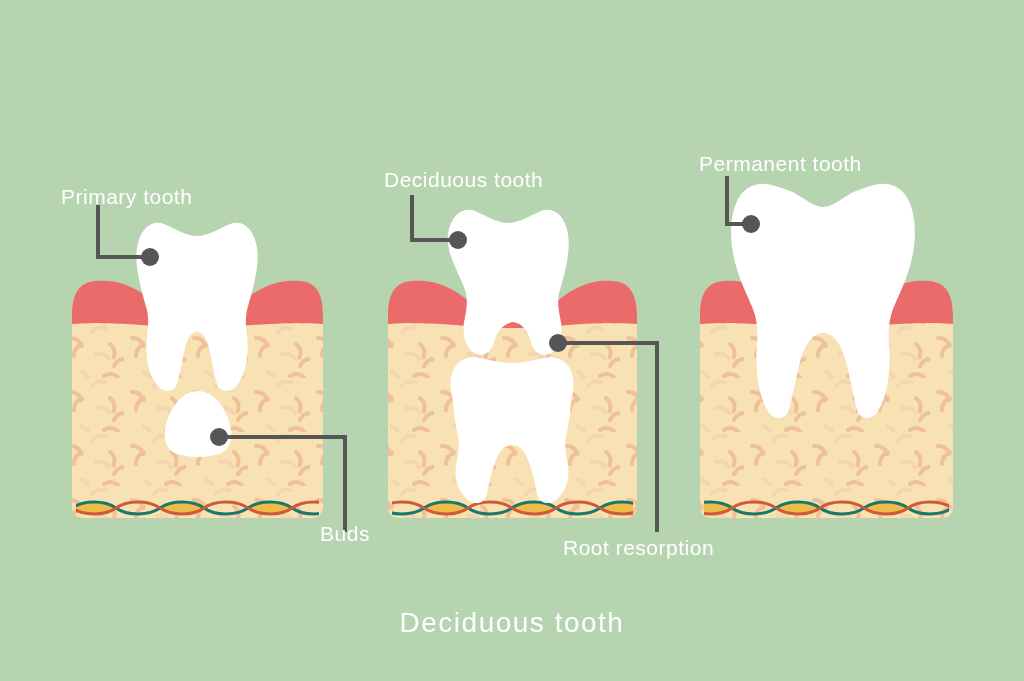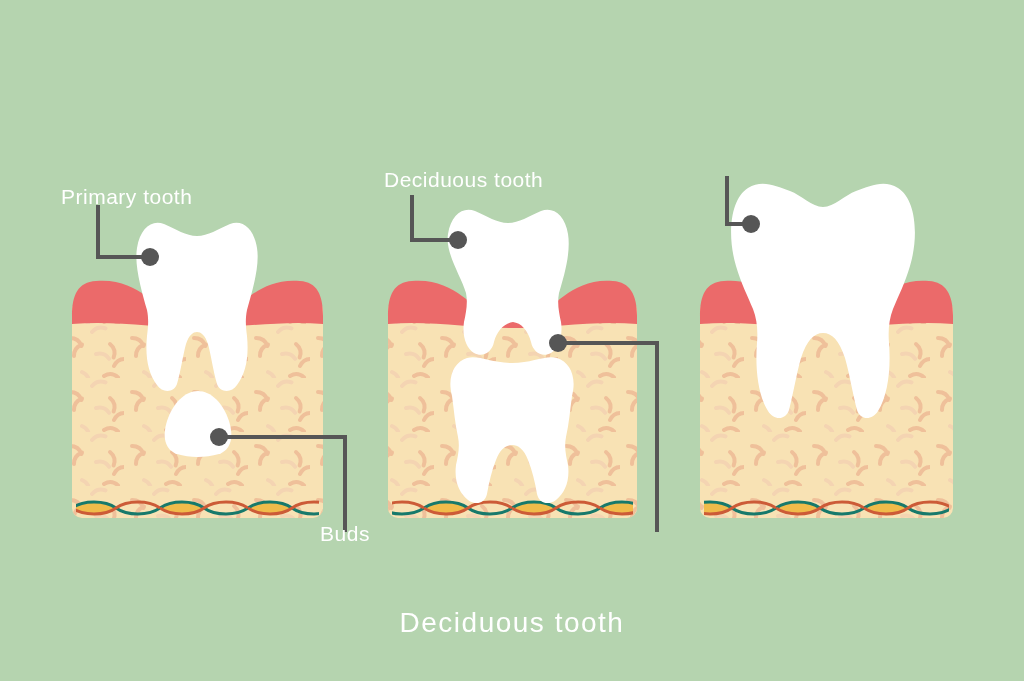--- a/index.html
+++ b/index.html
@@ -97,15 +97,17 @@
       <path class="gum" d="M700,316 C700,295 706,282 724,281 C746,279 762,287 774,296 C780,300 786,306 790,310 L863,310 C868,306 874,300 880,296 C892,287 908,279 929,281 C946,282 953,295 953,316 L953,324 C911,320 870,328 828,328 C786,328 744,320 700,324 Z"></path>
       <path class="tooth" d="M736,266 C727,236 730,199 748,188 C762,179 776,186 790,191 C801,195 812,207 823,207 C834,207 845,195 856,191 C870,186 884,179 898,188 C916,199 919,236 910,266 C905,283 898,297 893,309 C889,319 888,331 889,343 C891,369 888,395 878,411 C872,421 860,420 857,410 C853,395 850,376 845,358 C839,340 832,333 823,333 C814,333 807,340 801,358 C796,376 793,395 789,410 C786,420 774,421 768,411 C758,395 755,369 757,343 C758,331 757,319 753,309 C748,297 741,283 736,266 Z"></path>
       <polyline class="ptr" points="727,176 727,224 744,224"></polyline>
       <circle class="dot" cx="751" cy="224" r="9"></circle>
     </g>
   </svg>
 
   <div class="lbl" style="left:61px;top:186px">Primary tooth</div>
   <div class="lbl centered" style="left:345px;top:523px">Buds</div>
   <div class="lbl" style="left:384px;top:169px">Deciduous tooth</div>
+  <div class="lbl" style="left:563px;top:537px">Root resorption</div>
+  <div class="lbl" style="left:699px;top:153px">Permanent tooth</div>
   <div class="lbl caption centered" style="left:512px;top:609px">Deciduous tooth</div>
 
 </div>
 
 </body></html>

